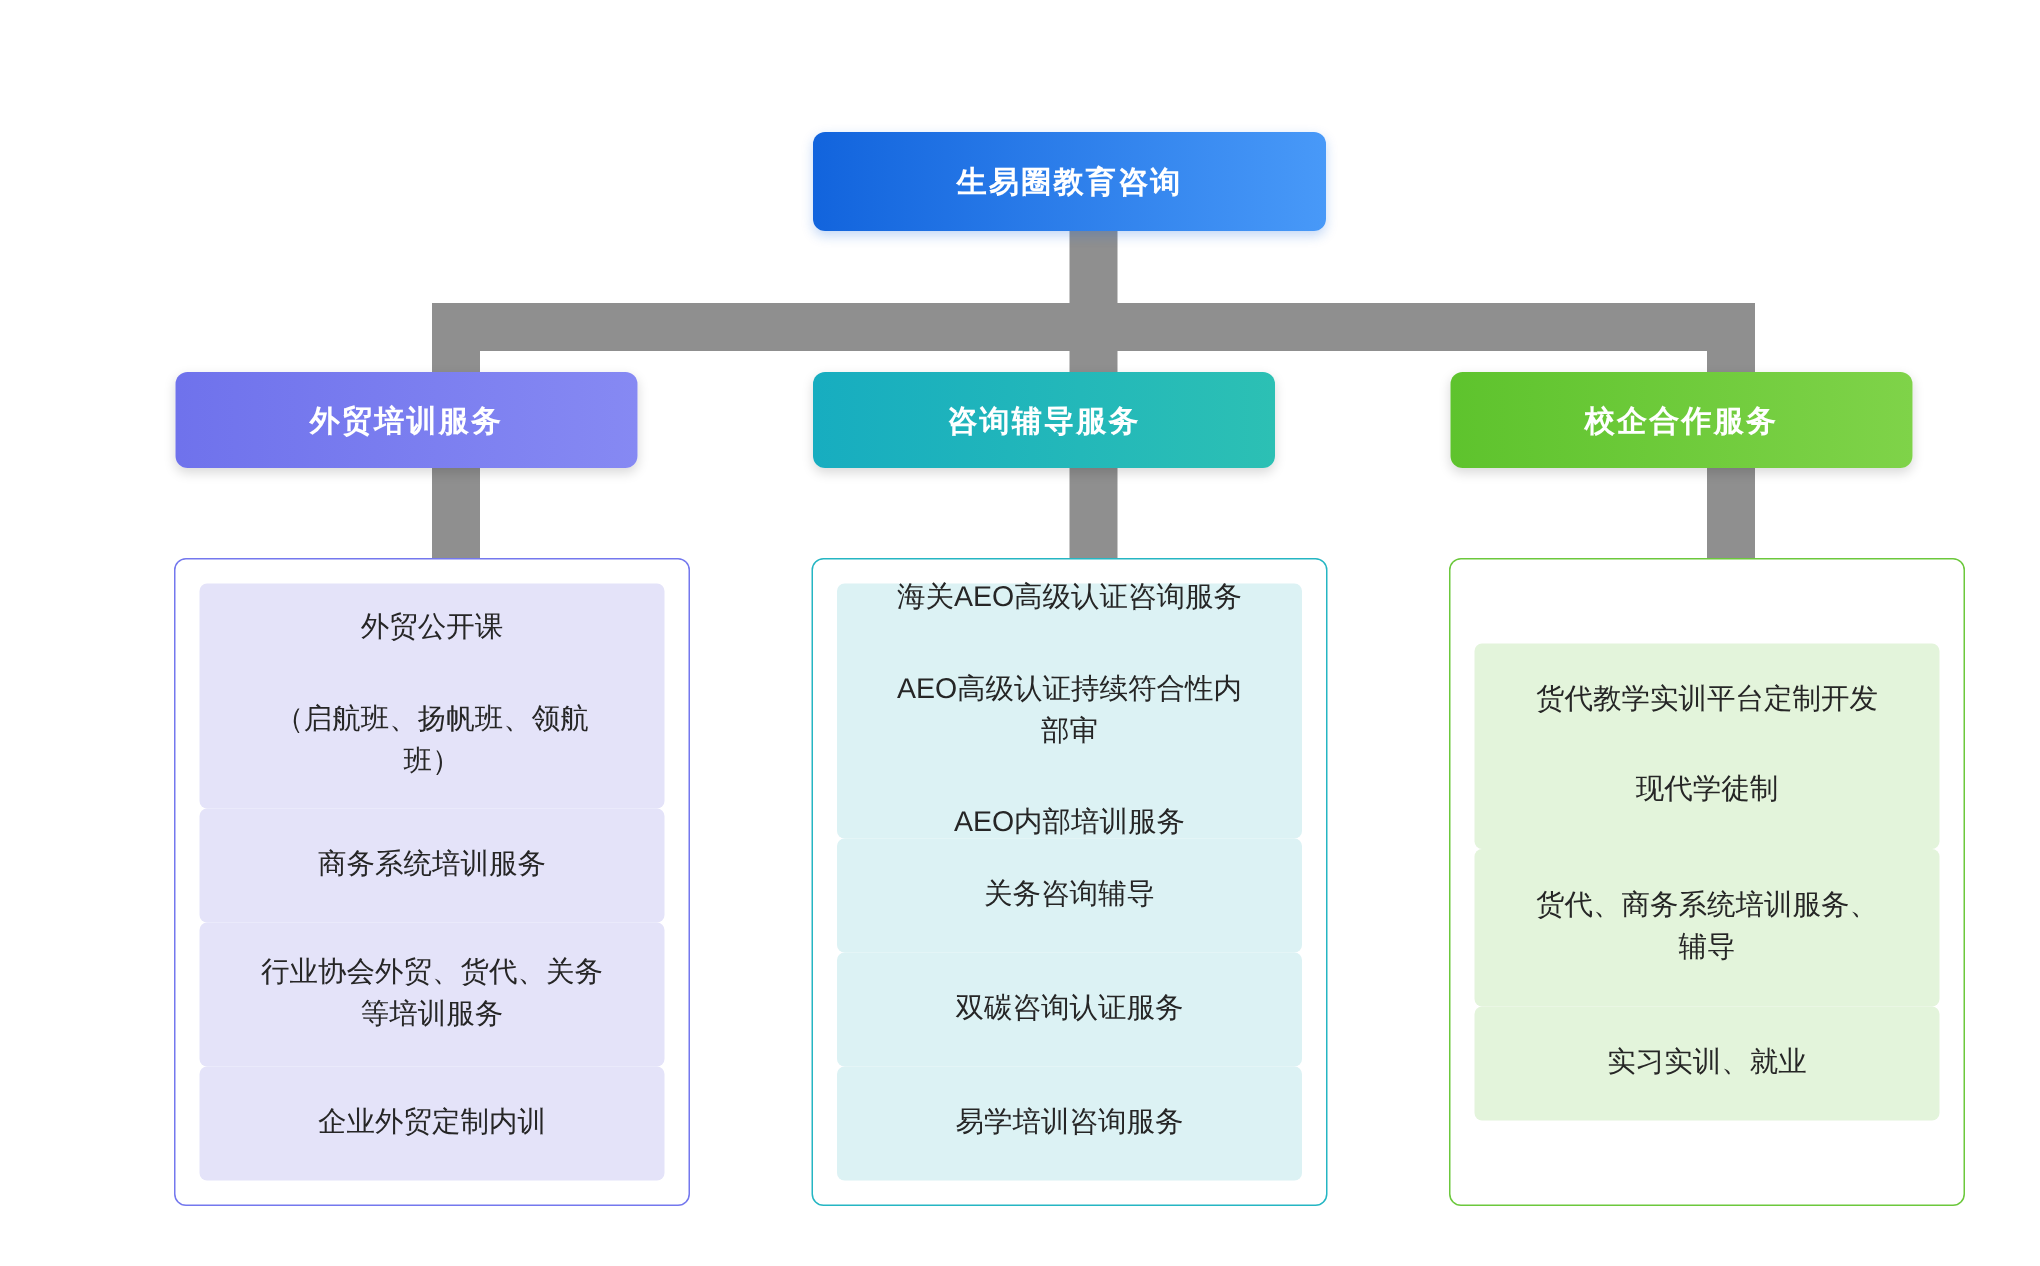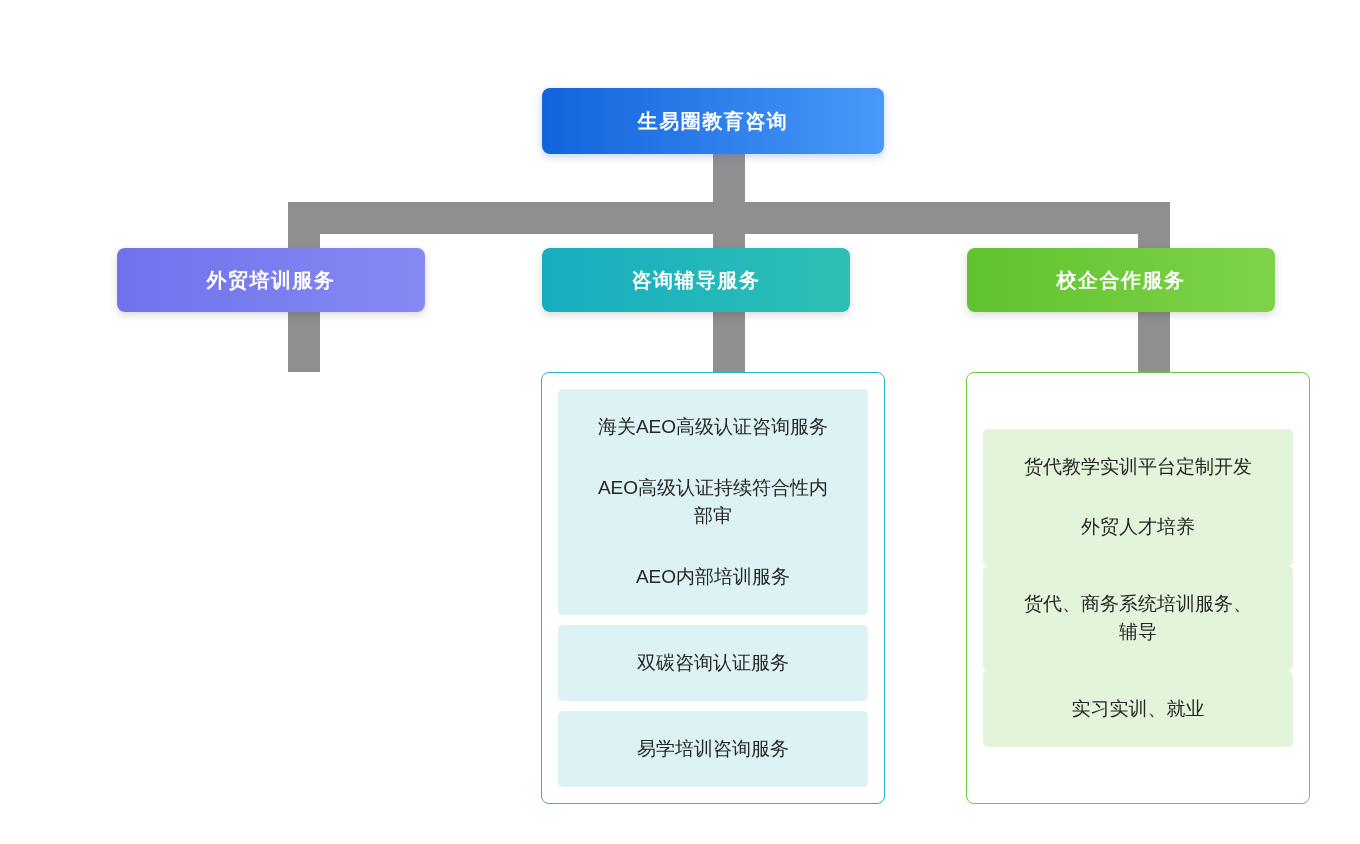--- a/index.html
+++ b/index.html
@@ -87,39 +87,57 @@
   <div class="node branch-header b0">
     <span>外贸培训服务</span>
   </div>
   <div class="node branch-header b1">
     <span>咨询辅导服务</span>
   </div>
   <div class="node branch-header b2">
     <span>校企合作服务</span>
   </div>
 
+  <div class="group b0">
+    <div class="item l2">
+      <div class="ln">外贸公开课</div>
+      <div class="ln">（启航班、扬帆班、领航班）</div>
+    </div>
+    <div class="item l1">
+      <div class="ln">商务系统培训服务</div>
+    </div>
+    <div class="item l2">
+      <div class="ln">行业协会外贸、货代、关务等培训服务</div>
+    </div>
+    <div class="item l1">
+      <div class="ln">企业外贸定制内训</div>
+    </div>
+  </div>
 
   <div class="group b1">
     <div class="item l3">
       <div class="ln">海关AEO高级认证咨询服务</div>
       <div class="ln">AEO高级认证持续符合性内部审</div>
       <div class="ln">AEO内部培训服务</div>
+    </div>
+    <div class="item l1">
+      <div class="ln">关务咨询辅导</div>
     </div>
     <div class="item l1">
       <div class="ln">双碳咨询认证服务</div>
     </div>
     <div class="item l1">
       <div class="ln">易学培训咨询服务</div>
     </div>
   </div>
 
   <div class="group b2">
     <div class="item l2">
       <div class="ln">货代教学实训平台定制开发</div>
-      <div class="ln">外贸人才培养</div>
+      <div class="ln">现代学徒制</div>
     </div>
     <div class="item l1">
       <div class="ln">货代、商务系统培训服务、辅导</div>
     </div>
     <div class="item l1">
       <div class="ln">实习实训、就业</div>
     </div>
   </div>
 
 </div>

